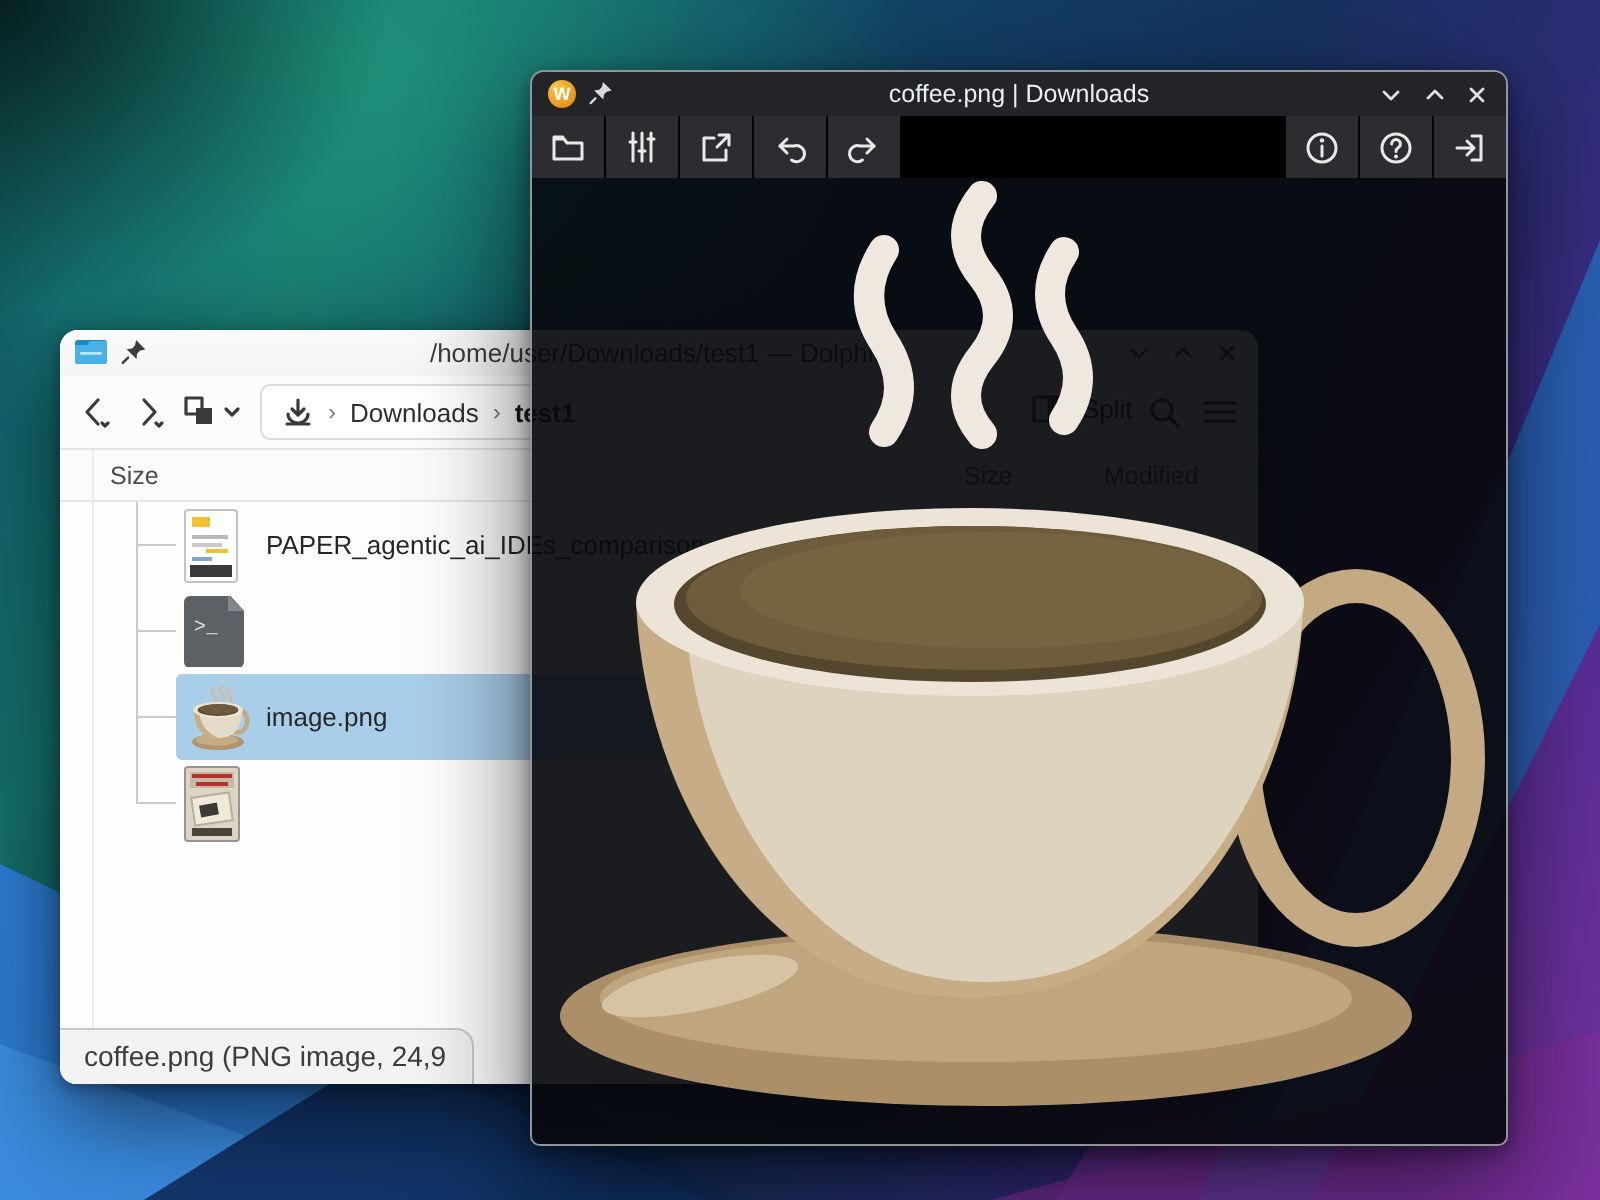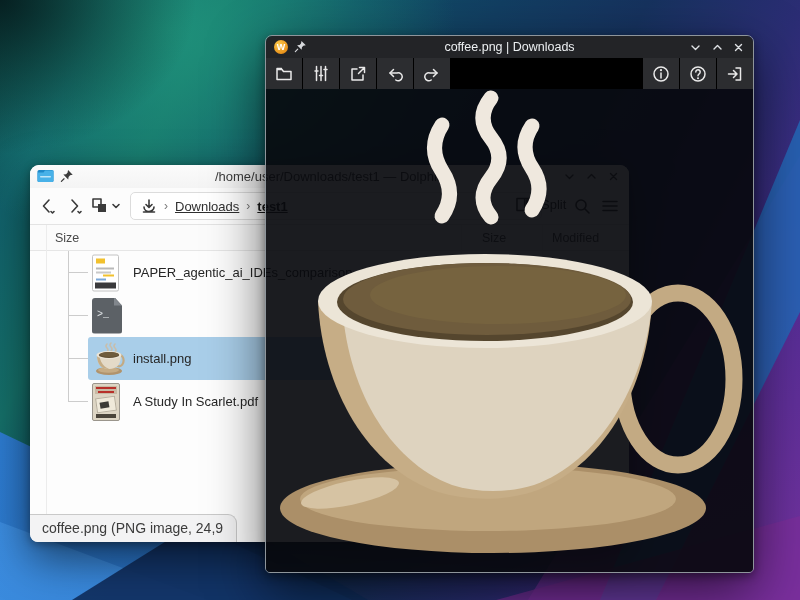--- a/index.html
+++ b/index.html
@@ -33,21 +33,21 @@
   .d-title{left:0;right:0;top:0;height:23px;line-height:23px;text-align:center;
            font-size:13px;color:#3b3b3b;white-space:nowrap;}
   .d-folder-ic{left:7px;top:4px;width:17px;height:14px;}
   .d-pin{left:30px;top:4px;width:14px;height:14px;}
   .winbtn{width:16px;height:16px;top:3px;display:flex;align-items:center;justify-content:center;cursor:default;}
   .d-toolbar{left:0;top:23px;right:0;height:37px;background:#fcfcfc;border-bottom:1px solid #e3e3e3;}
   .tbtn{top:6px;width:24px;height:24px;display:flex;align-items:center;justify-content:center;}
   .crumbbox{left:100px;top:4px;width:412px;height:28px;background:#ffffff;border:1px solid #dcdcdc;border-radius:5px;
             display:flex;align-items:center;font-size:13px;color:#2f2f2f;padding-left:10px;gap:7px;}
   .crumb-sep{color:#7a7a7a;font-size:12px;}
-  .crumb-seg{color:#2f2f2f;text-decoration:underline;}
+  .crumb-seg{color:#2f2f2f;}
   .crumb-last{font-weight:bold;color:#1b1b1b;}
   .d-right{top:9px;display:flex;align-items:center;gap:8px;font-size:13px;color:#2f2f2f;}
 
   .d-header{left:0;top:60px;right:0;height:26px;background:#fbfbfb;border-bottom:1px solid #e6e6e6;}
   .colsep{width:1px;background:#ececec;}
   .d-colname{font-size:12.5px;color:#4a4a4a;line-height:26px;}
 
   .treeline{background:#cccccc;}
   .row{left:0;right:0;height:43px;}
   .rowsel{left:58px;right:0;height:43px;background:#a9cee9;border-radius:3px 0 0 3px;}
@@ -242,30 +242,29 @@
         <path d="M15 2 q-2 2 0 4 q2 2 0 4 M19 1 q-2 2 0 4 q2 2 0 4 M23 2 q-2 2 0 4 q2 2 0 4" stroke="#c8beab" stroke-width="1.6" fill="none" stroke-linecap="round"></path>
         <ellipse cx="17" cy="29" rx="13" ry="4" fill="#b1936c"></ellipse>
         <ellipse cx="16.5" cy="28" rx="10.5" ry="2.8" fill="#c6ac85"></ellipse>
         <ellipse cx="27" cy="18.5" rx="4.6" ry="5.8" fill="none" stroke="#c3aa83" stroke-width="2.2"></ellipse>
         <path d="M5 13 C5 22 9 27 17 27 C25 27 29 22 29 13 Z" fill="#e4dac8"></path>
         <path d="M5 13 C5 22 9 27 17 27 C17.5 27 7.8 24 7.5 13 Z" fill="#c6ad86"></path>
         <ellipse cx="17" cy="13" rx="12.5" ry="4" fill="#ece5d7"></ellipse>
         <ellipse cx="17" cy="13" rx="10.2" ry="3" fill="#5f4e33"></ellipse>
         <ellipse cx="17.5" cy="12.6" rx="9.4" ry="2.5" fill="#6f5c3d"></ellipse>
       </svg>
-      <div class="abs rowlabel">install.png</div>
+      <div class="abs rowlabel">image.png</div>
     </div>
     <div class="abs row" style="top:215px">
       <div class="abs rowicon ic-book">
         <div class="red"></div>
           <div class="news"></div>
           <div class="smudge"></div>
           <div class="byline"></div>
       </div>
-      <div class="abs rowlabel">A Study In Scarlet.pdf</div>
     </div>
 
     <div class="abs d-status">coffee.png (PNG image, 24,9 KiB)</div>
   </div>
 
   <div class="window preview">
     <div class="abs p-titlebar">
       <div class="abs p-title">coffee.png | Downloads</div>
       <div class="abs p-logo">W</div>
       <svg class="abs p-pin" viewBox="0 0 16 16">

